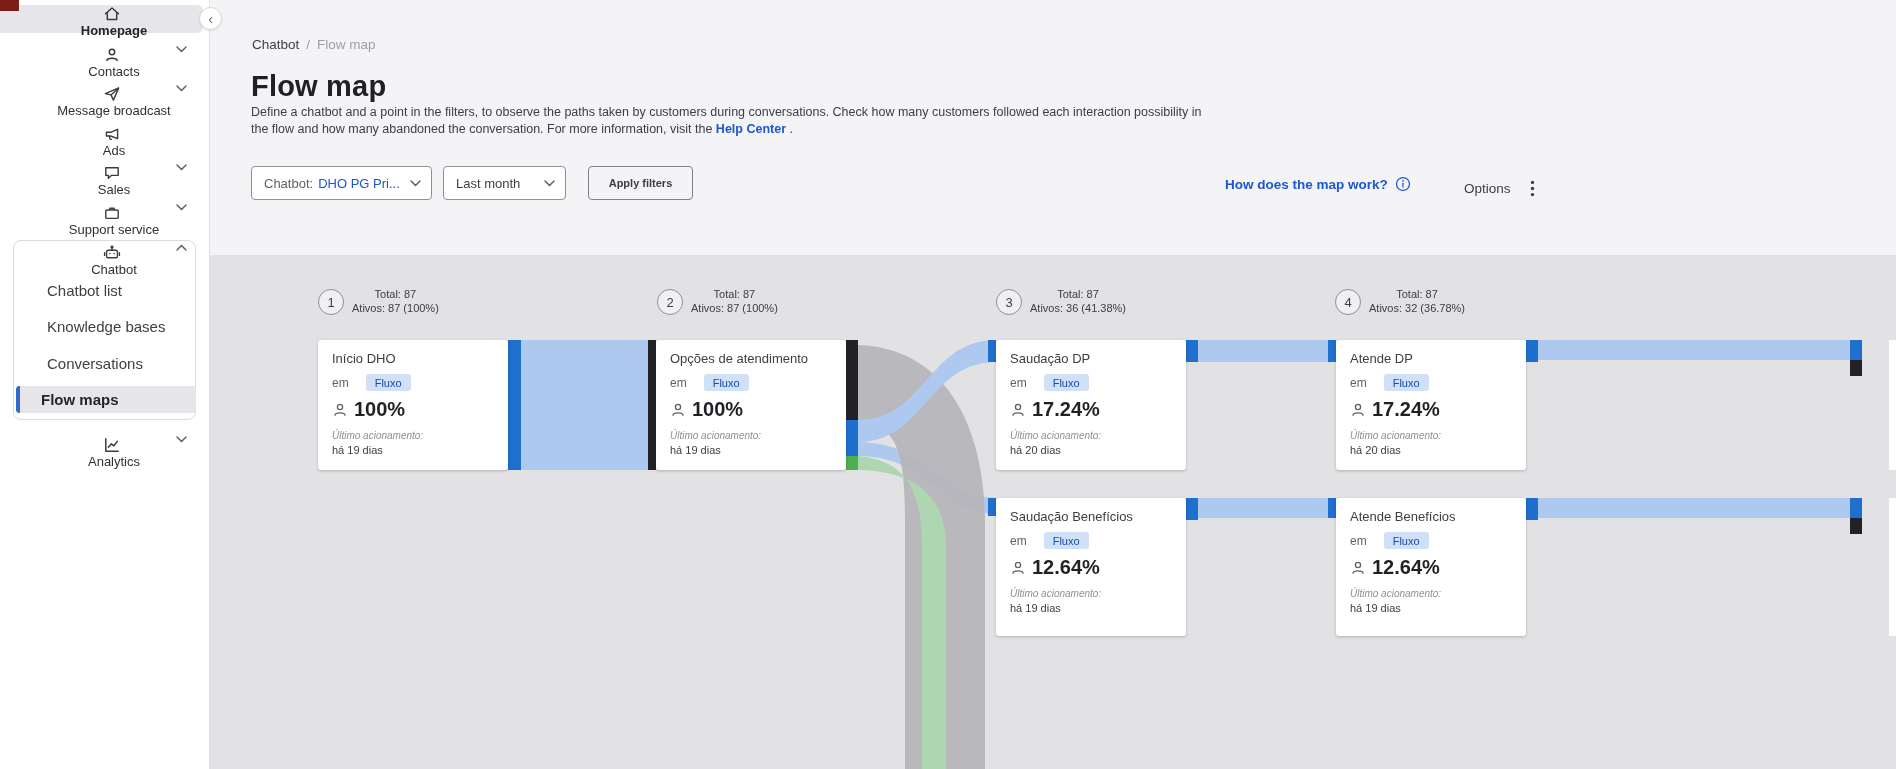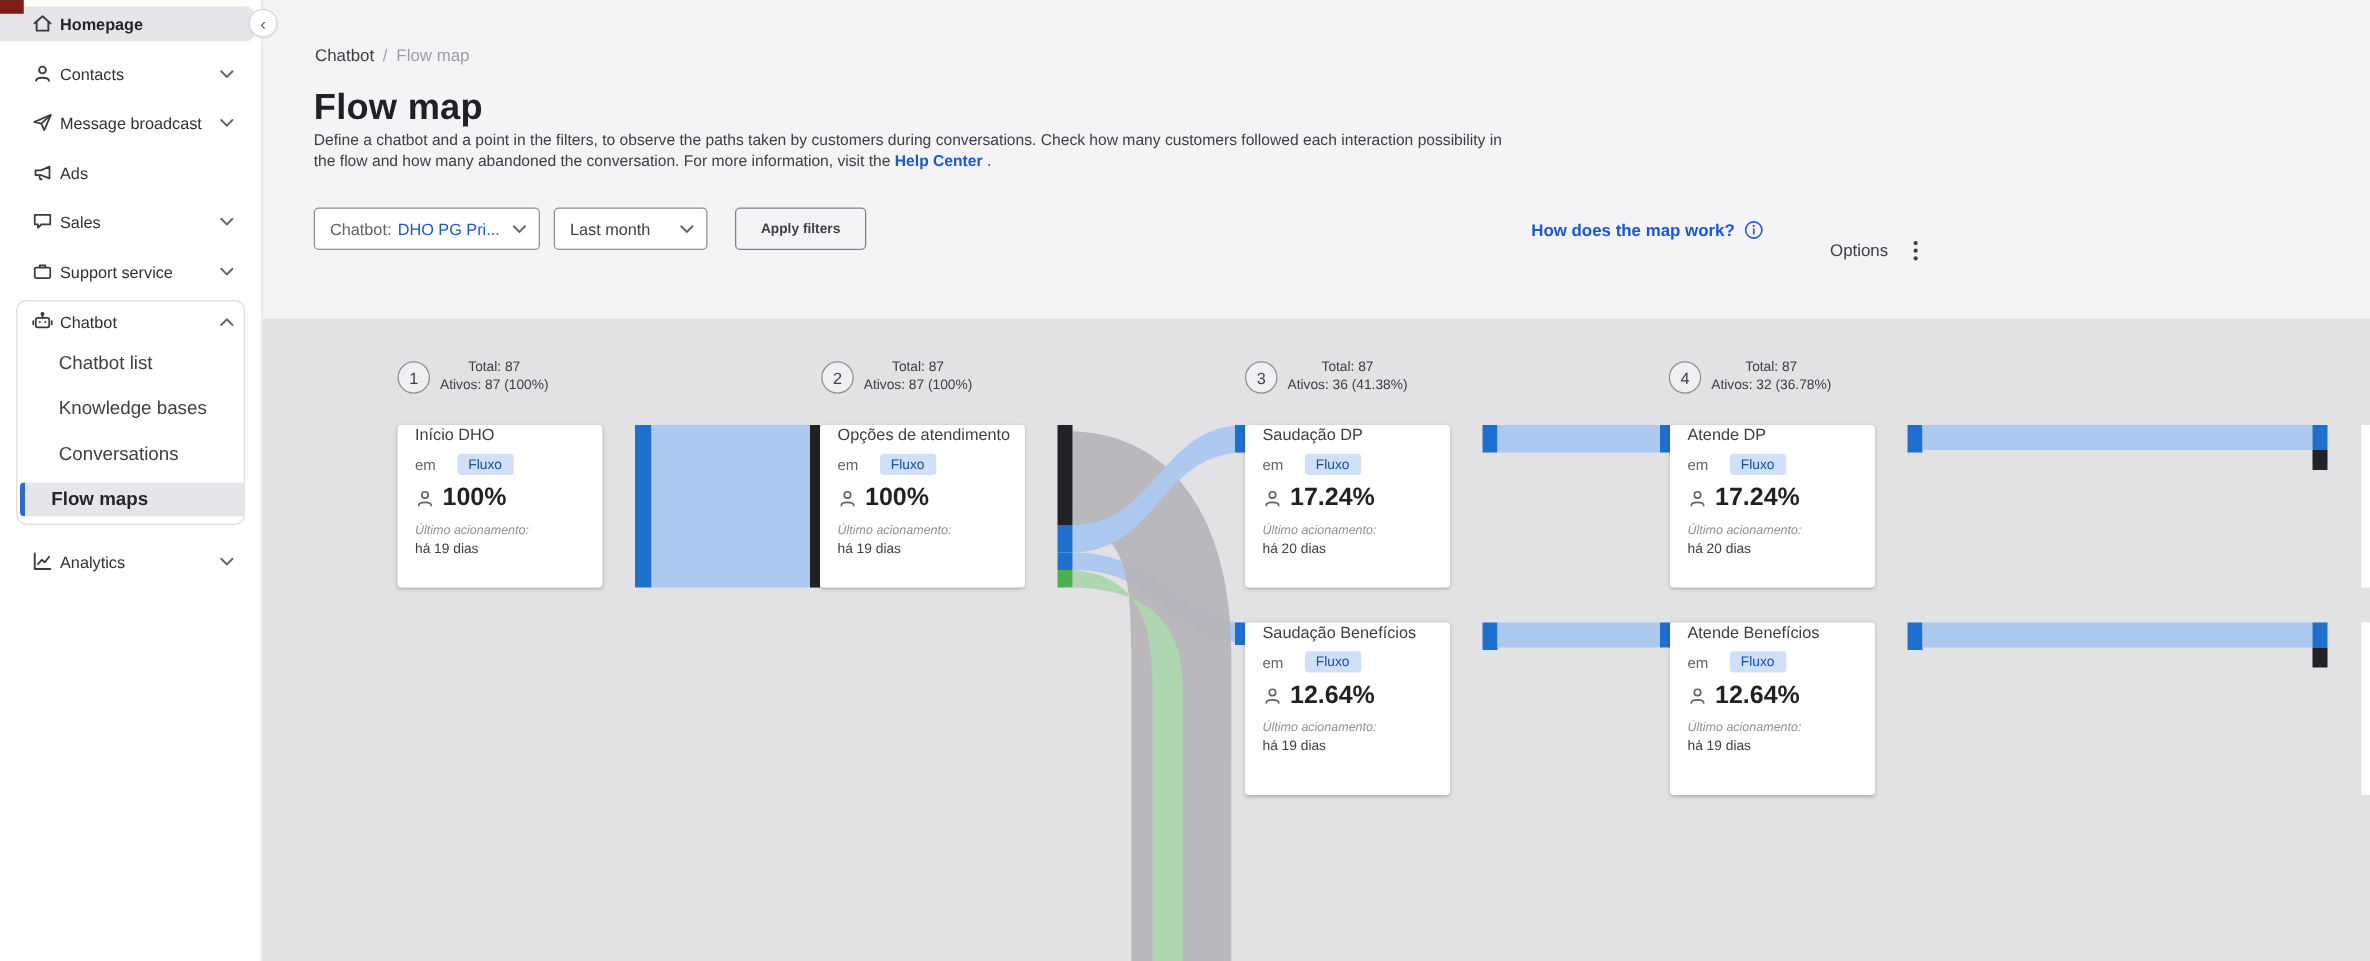--- a/index.html
+++ b/index.html
@@ -8,21 +8,21 @@
   
   .top-accent{position:absolute;left:0;top:0;width:19px;height:11px;background:#7d1d18;z-index:9;}
   
   .sidebar{position:absolute;left:0;top:0;width:210px;height:769px;background:#ffffff;
            border-right:1px solid #e1e1e4;box-sizing:border-box;z-index:5;}
   .collapse-btn{position:absolute;left:199px;top:7px;width:23px;height:23px;border-radius:50%;
            background:#fff;border:1px solid #d7d7db;box-shadow:0 1px 2px rgba(0,0,0,.08);
            display:flex;align-items:center;justify-content:center;font-size:14px;color:#5f6368;
            cursor:pointer;z-index:8;padding:0;font-family:inherit;line-height:1;}
   .nav-item{position:absolute;display:flex;align-items:center;left:0;width:203px;height:26px;
-           padding-left:25px;box-sizing:border-box;cursor:pointer;color:#303136;font-size:13px;}
+           padding-left:25px;box-sizing:border-box;cursor:pointer;color:#303136;font-size:13px;flex-direction:column;}
   .nav-item.active{background:#e6e6ea;border-radius:0 6px 6px 0;height:28px;font-weight:700;color:#232428;}
   .nav-icon{width:18px;height:18px;margin-right:5px;display:flex;flex:none;}
   .nav-chev{position:absolute;right:16px;display:flex;}
   .sub-item{position:absolute;left:0;width:203px;height:26px;display:flex;align-items:center;
            padding-left:47px;box-sizing:border-box;font-size:15px;color:#3f4147;cursor:pointer;}
   .sub-item.active{left:16px;width:180px;height:27px;padding-left:25px;background:#e6e6ea;
            border-radius:3px;font-weight:700;color:#26272b;overflow:hidden;}
   .active-bar{position:absolute;left:0;top:0;bottom:0;width:4px;background:#2e6bcc;border-radius:3px 0 0 3px;}
   .group-outline{position:absolute;left:13px;top:240px;width:183px;height:180px;border:1px solid #dcdce0;
            border-radius:8px;pointer-events:none;box-sizing:border-box;}
@@ -41,31 +41,31 @@
   .sel-period{left:233px;width:123px;}
   .sel-label{color:#5f6368;margin-right:5px;white-space:nowrap;}
   .sel-value{color:#1b57d0;white-space:nowrap;overflow:hidden;}
   .sel-value.dark{color:#3c4043;}
   .sel-chev{margin-left:auto;display:flex;padding-left:6px;}
   .apply-btn{position:absolute;left:378px;top:166px;width:105px;height:34px;border:1px solid #7f828a;
            border-radius:4px;background:transparent;font-size:11px;font-weight:700;color:#3c4043;
            cursor:pointer;font-family:inherit;}
   .map-help{position:absolute;left:1015px;top:176px;display:flex;align-items:center;gap:7px;
            color:#1b57d0;font-size:13.5px;font-weight:700;cursor:pointer;}
-  .options{position:absolute;left:1254px;top:192px;display:flex;align-items:center;gap:19px;
+  .options{position:absolute;left:1254px;top:180px;display:flex;align-items:center;gap:19px;
            font-size:13.5px;color:#3c4043;cursor:pointer;}
   
   .canvas{position:absolute;left:0;top:255px;width:1686px;height:514px;background:#e2e2e5;overflow:hidden;}
   .sankey{position:absolute;left:0;top:0;}
   .col-head-circle{position:absolute;width:26px;height:26px;border:1.5px solid #8f9096;border-radius:50%;
            background:#f0f0f2;display:flex;align-items:center;justify-content:center;font-size:13px;
            color:#3c3f45;box-sizing:border-box;}
   .col-stats{position:absolute;font-size:11px;color:#3c4043;line-height:13.5px;text-align:center;}
-  .fcard{position:absolute;width:164px;background:#fff;border-radius:3px;box-shadow:0 1px 3px rgba(32,33,36,.25);
-           padding:0 14px;box-sizing:border-box;cursor:pointer;}
+  .fcard{position:absolute;width:190px;background:#fff;border-radius:3px;box-shadow:0 1px 3px rgba(32,33,36,.25);
+           padding:11px 14px;box-sizing:border-box;cursor:pointer;}
   .fcard-title{font-size:13px;color:#3c4043;white-space:nowrap;}
   .fcard-ctx{display:flex;align-items:center;gap:17px;margin-top:8px;font-size:12px;color:#5f6368;}
   .badge{background:#cfe0f7;color:#174ea6;font-size:11px;padding:2.5px 9px;border-radius:3px;}
   .fcard-pct{display:flex;align-items:center;gap:6px;margin-top:7px;}
   .pct{font-size:20px;font-weight:700;color:#1f2124;}
   .last-label{margin-top:9px;font-size:10px;color:#8d9196;font-style:italic;}
   .last-value{margin-top:3px;font-size:11px;color:#3c4043;}
 </style>
 </head>
 <body>

